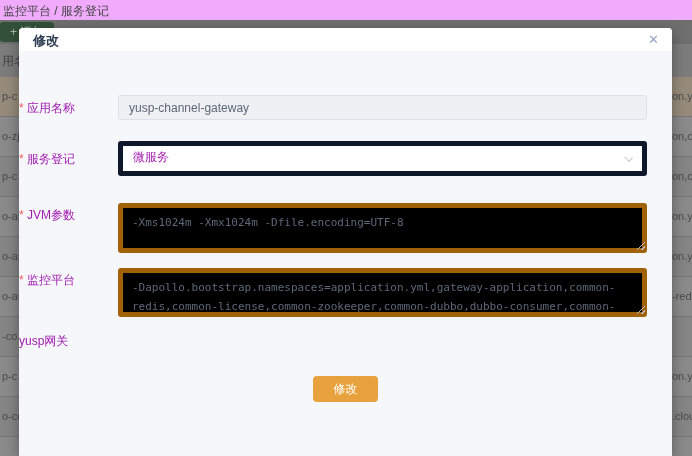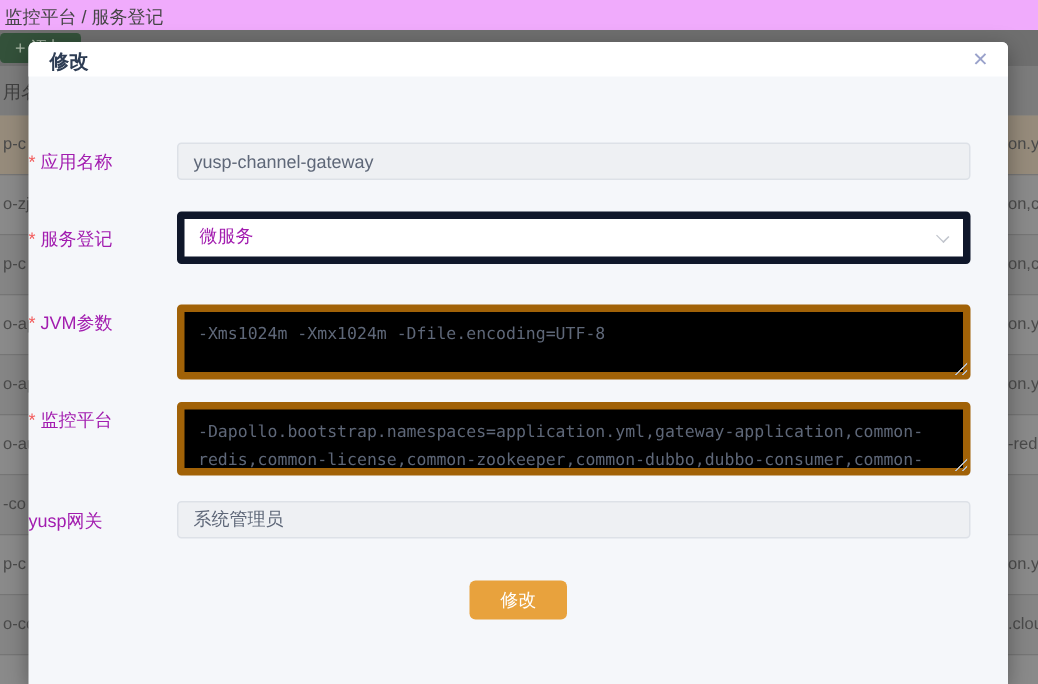--- a/index.html
+++ b/index.html
@@ -147,21 +147,20 @@
       <label class="flabel req">监控平台</label>
       <div class="fcontrol">
         <textarea class="ta params" style="">-Dapollo.bootstrap.namespaces=application.yml,gateway-application,common-redis,common-license,common-zookeeper,common-dubbo,dubbo-consumer,common-ribbon,common-hystrix -Dapollo.meta=http://158.220.199.50:9001</textarea>
         <span class="grip"></span>
       </div>
     </div>
     <div class="gap-e"></div>
 
     <div class="frow">
       <label class="flabel">yusp网关</label>
-      <div class="fcontrol"><input class="inp" disabled="" value="系统管理员" style=""></div>
     </div>
     <div class="gap-f"></div>
 
     <div class="gap-h"></div>
 
     <div class="btn-row">
       <button class="btn btn-primary">修改</button>
     </div>
 
   </div>

